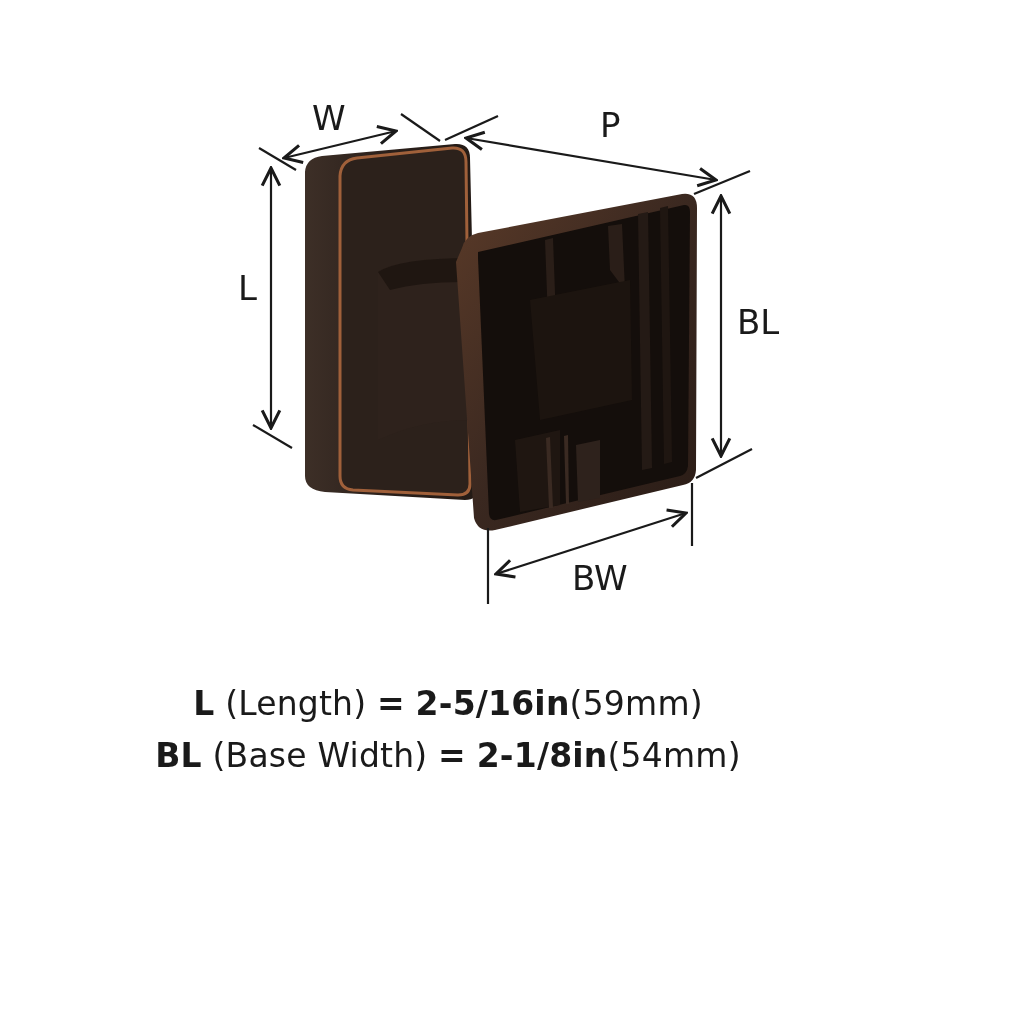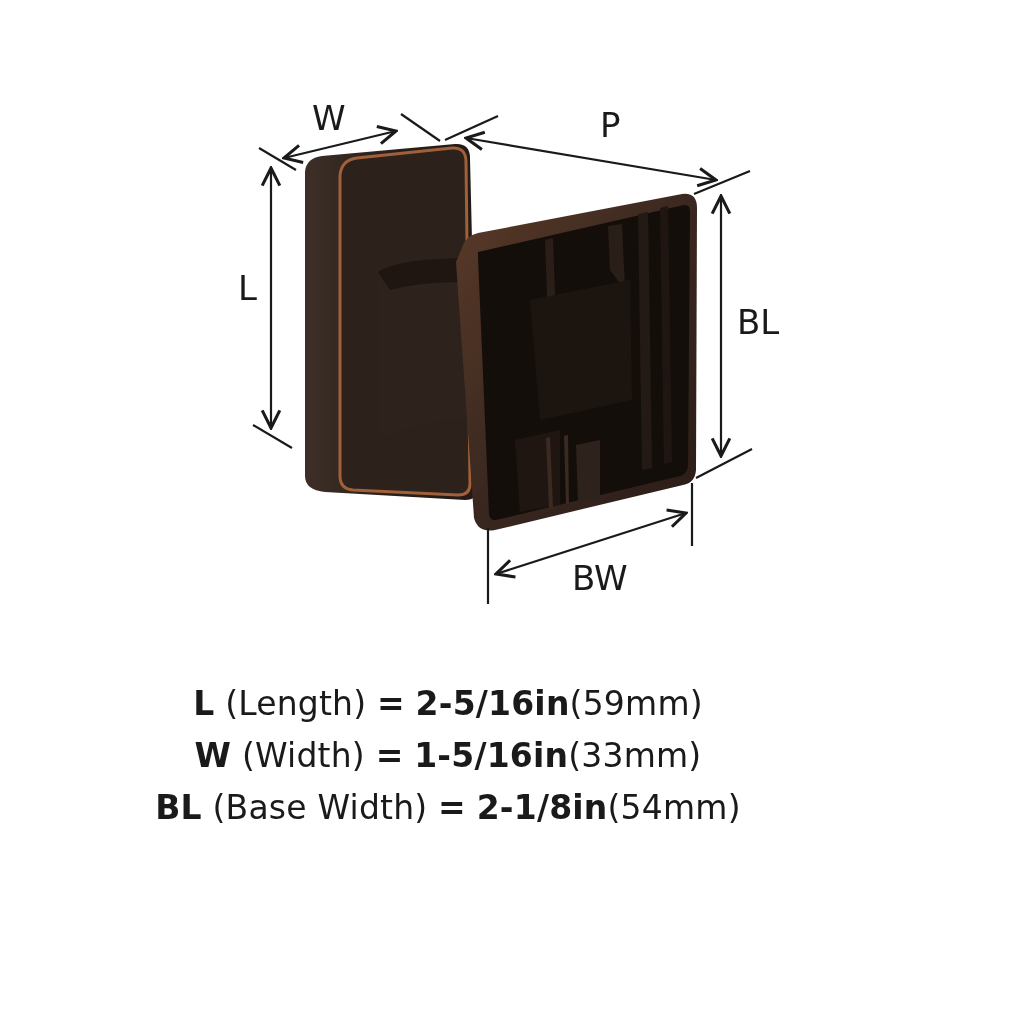--- a/index.html
+++ b/index.html
@@ -96,24 +96,18 @@
 </svg>
 
 <div id="specs">
   <div class="spec-row">
     <span class="key">L</span>
     <span>(Length)</span>
     <span class="imp">=</span>
     <span class="imp">2-5/16in</span><span>(59mm)</span>
   </div>
   <div class="spec-row">
-    <span class="key">W</span>
-    <span>(Width)</span>
-    <span class="imp">=</span>
-    <span class="imp">1-5/16in</span><span>(33mm)</span>
-  </div>
-  <div class="spec-row">
     <span class="key">BL</span>
     <span>(Base Width)</span>
     <span class="imp">=</span>
     <span class="imp">2-1/8in</span><span>(54mm)</span>
   </div>
 </div>
 
 </body></html>

